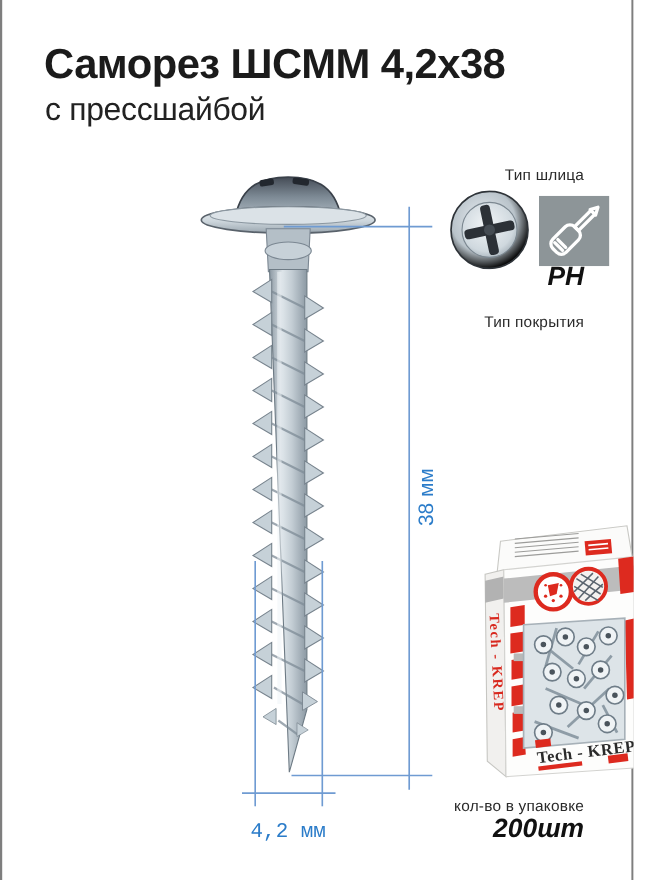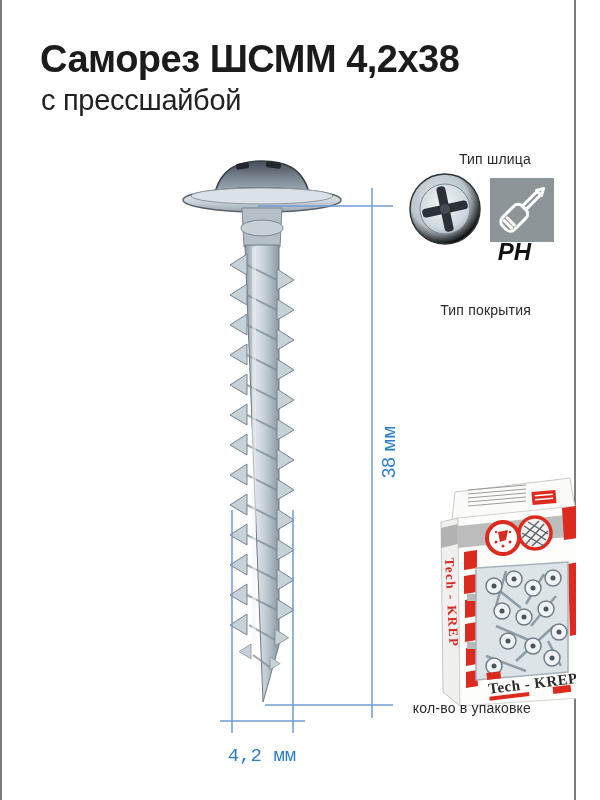--- a/index.html
+++ b/index.html
@@ -22,23 +22,23 @@
   .spec-label{
     position:absolute;right:45px;text-align:right;
     font-size:14px;color:#2a2a2a;letter-spacing:0.2px;
   }
   .spec-value{
     position:absolute;right:45px;text-align:right;
     font-weight:bold;color:#111;font-style:italic;
   }
   .lbl-slot{top:151px;}
   .val-slot{top:238px;font-size:24px;}
-  .lbl-coat{top:302px;}
+  .lbl-coat{top:284px;}
   .val-coat{top:303px;font-size:21px;}
-  .lbl-qty{top:700px;text-align:center;}
+  .lbl-qty{top:724px;text-align:center;}
   .val-qty{top:740px;font-size:24px;}
   .head-photo{position:absolute;left:409px;top:173px;width:72px;height:72px;}
   .drive-icon{position:absolute;left:490px;top:178px;width:64px;height:64px;}
   .screw-svg{position:absolute;left:150px;top:150px;width:260px;height:640px;}
   .box-svg{position:absolute;left:436px;top:476px;width:148px;height:240px;}
   .dim-text{
     position:absolute;color:#2b7cc9;font-size:19px;white-space:nowrap;
   }
   .dim-len{
     left:389px;top:452px;transform:translate(-50%,-50%) rotate(-90deg);
@@ -301,13 +301,14 @@
 
     <g transform="rotate(-7 92 208)">
       <rect x="52" y="192" width="14" height="7" fill="#dd2a1f"></rect>
       <rect x="116" y="214" width="18" height="7" fill="#dd2a1f"></rect>
       <text x="52" y="213" font-family="Liberation Serif, serif" font-size="15" font-weight="bold" fill="#2b2b2b" letter-spacing="0.5">Tech - KREP</text>
       <rect x="52" y="216" width="40" height="4" fill="#dd2a1f"></rect>
     </g>
   </svg>
 
   <div class="spec-label lbl-qty">кол-во в упаковке</div>
+  <div class="spec-value val-qty">200шт</div>
 </div>
 
 </body></html>

